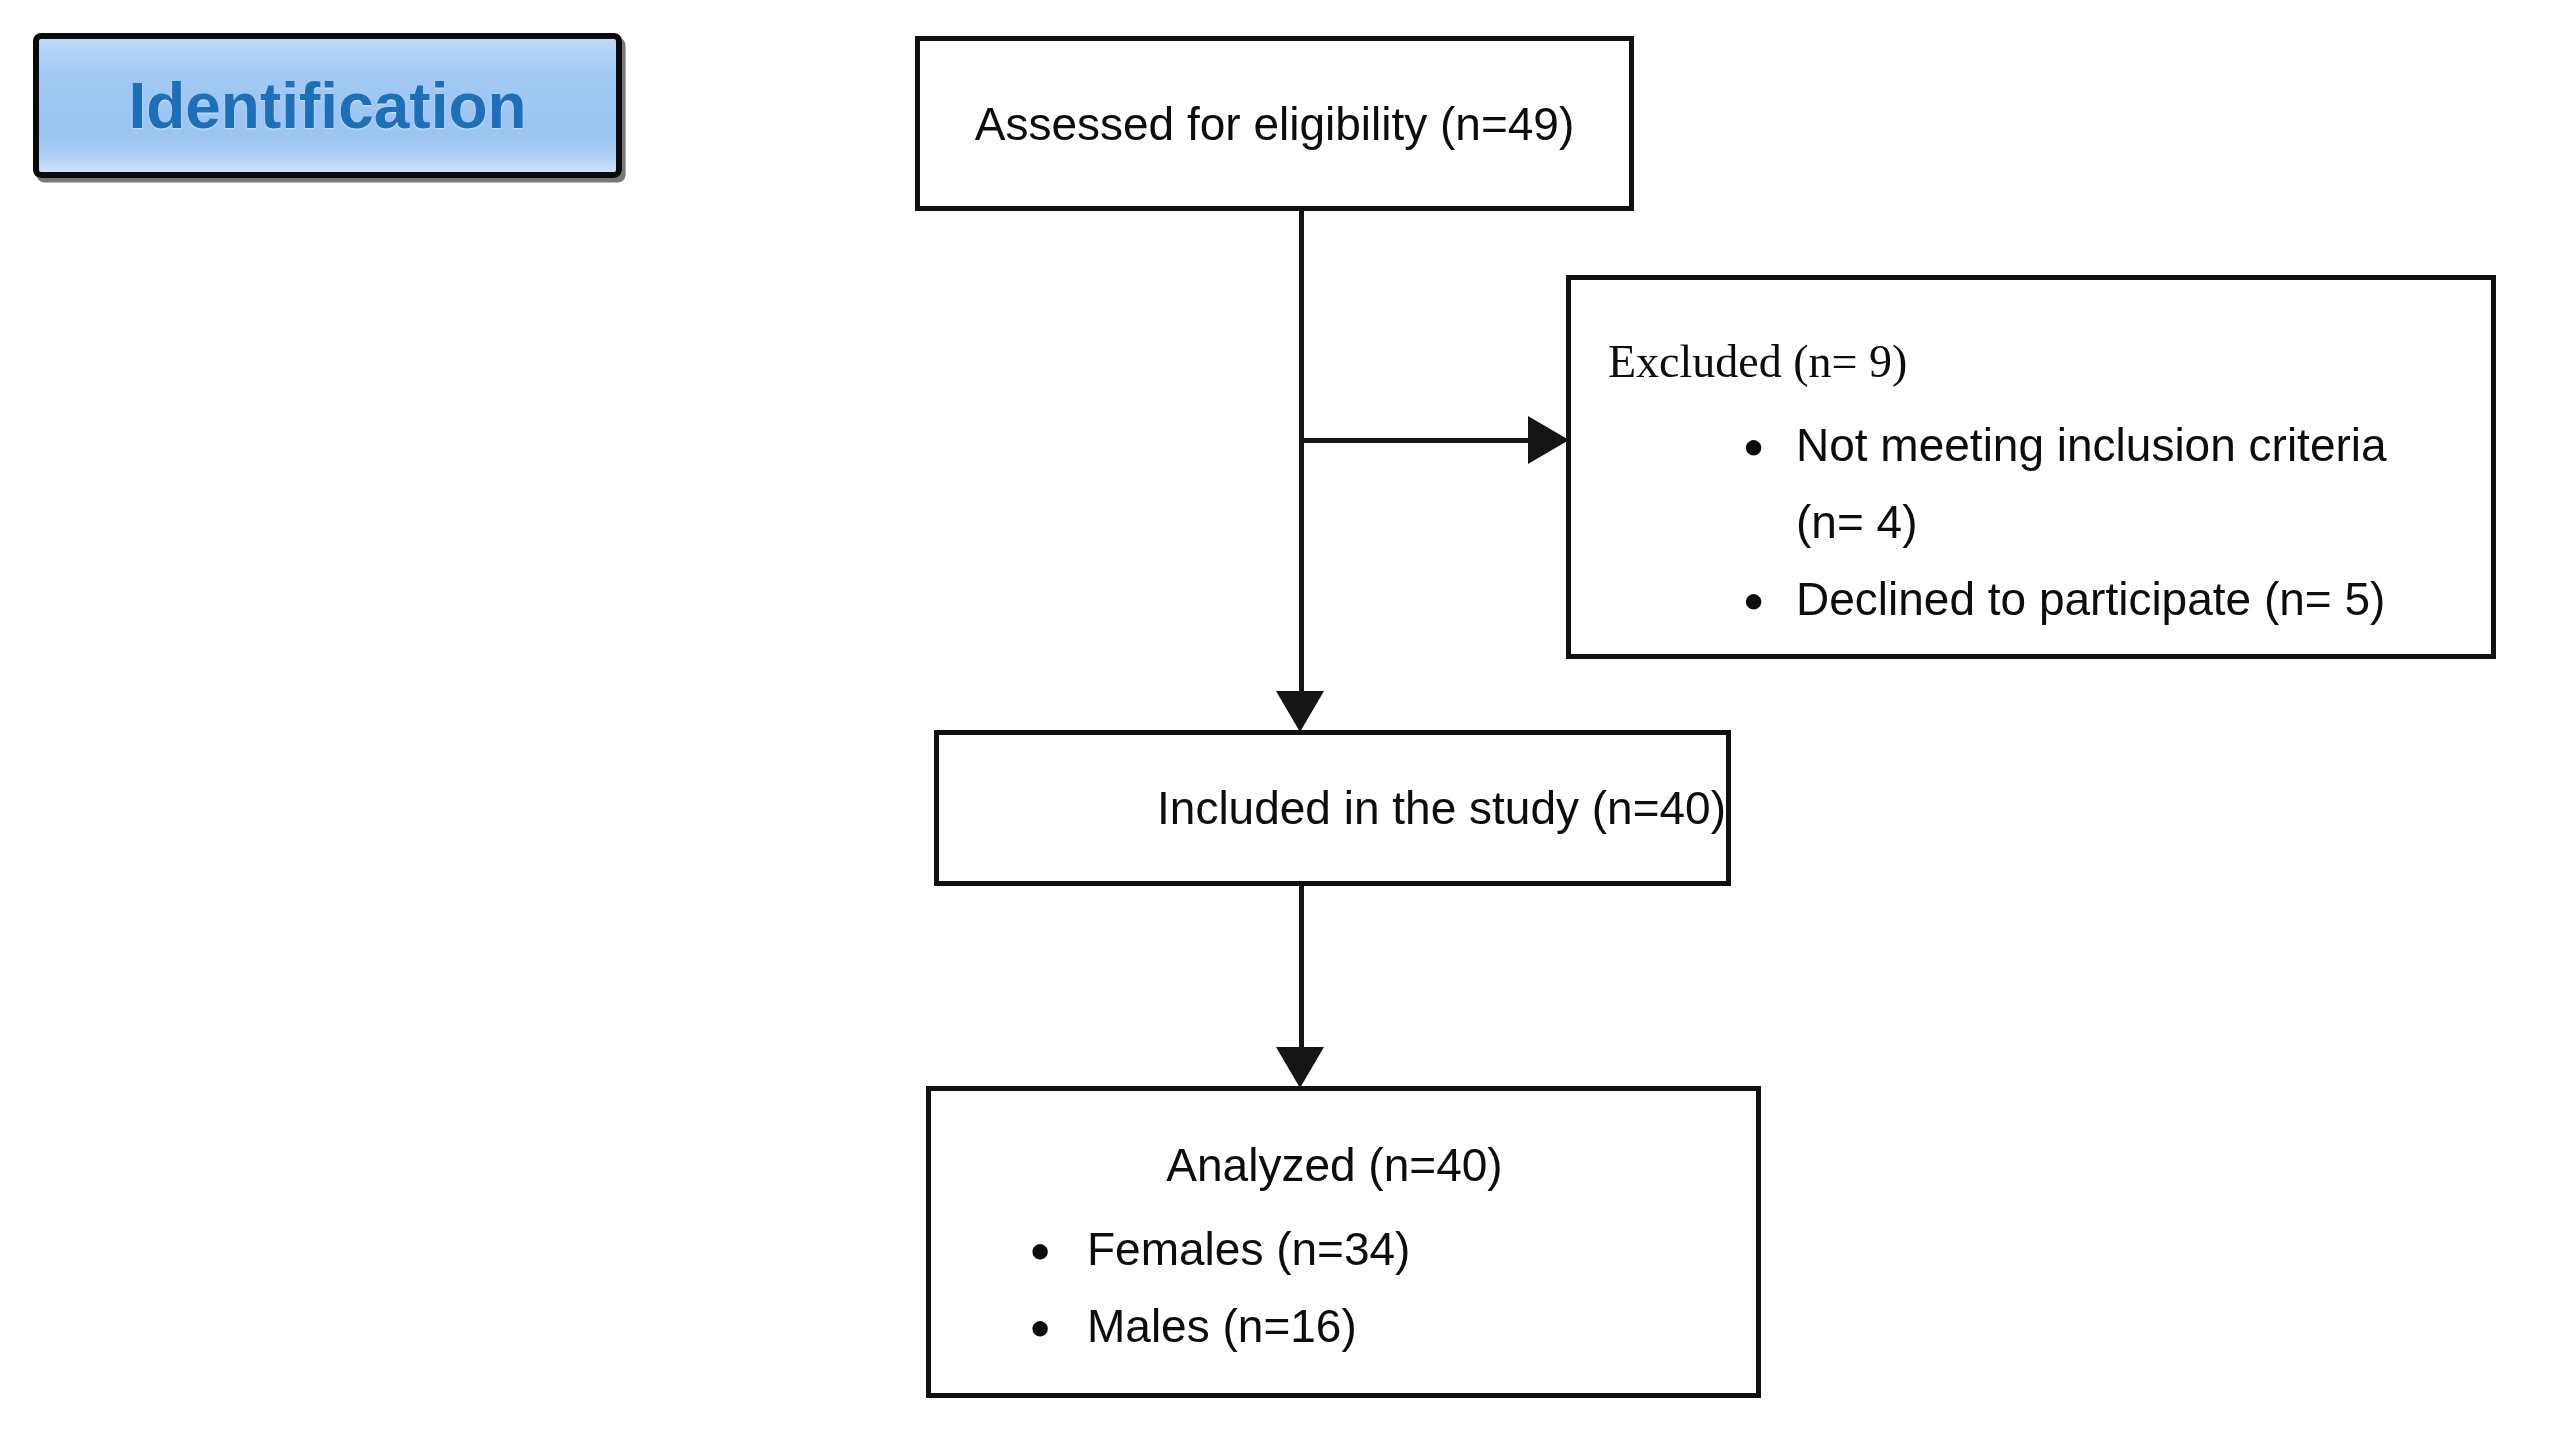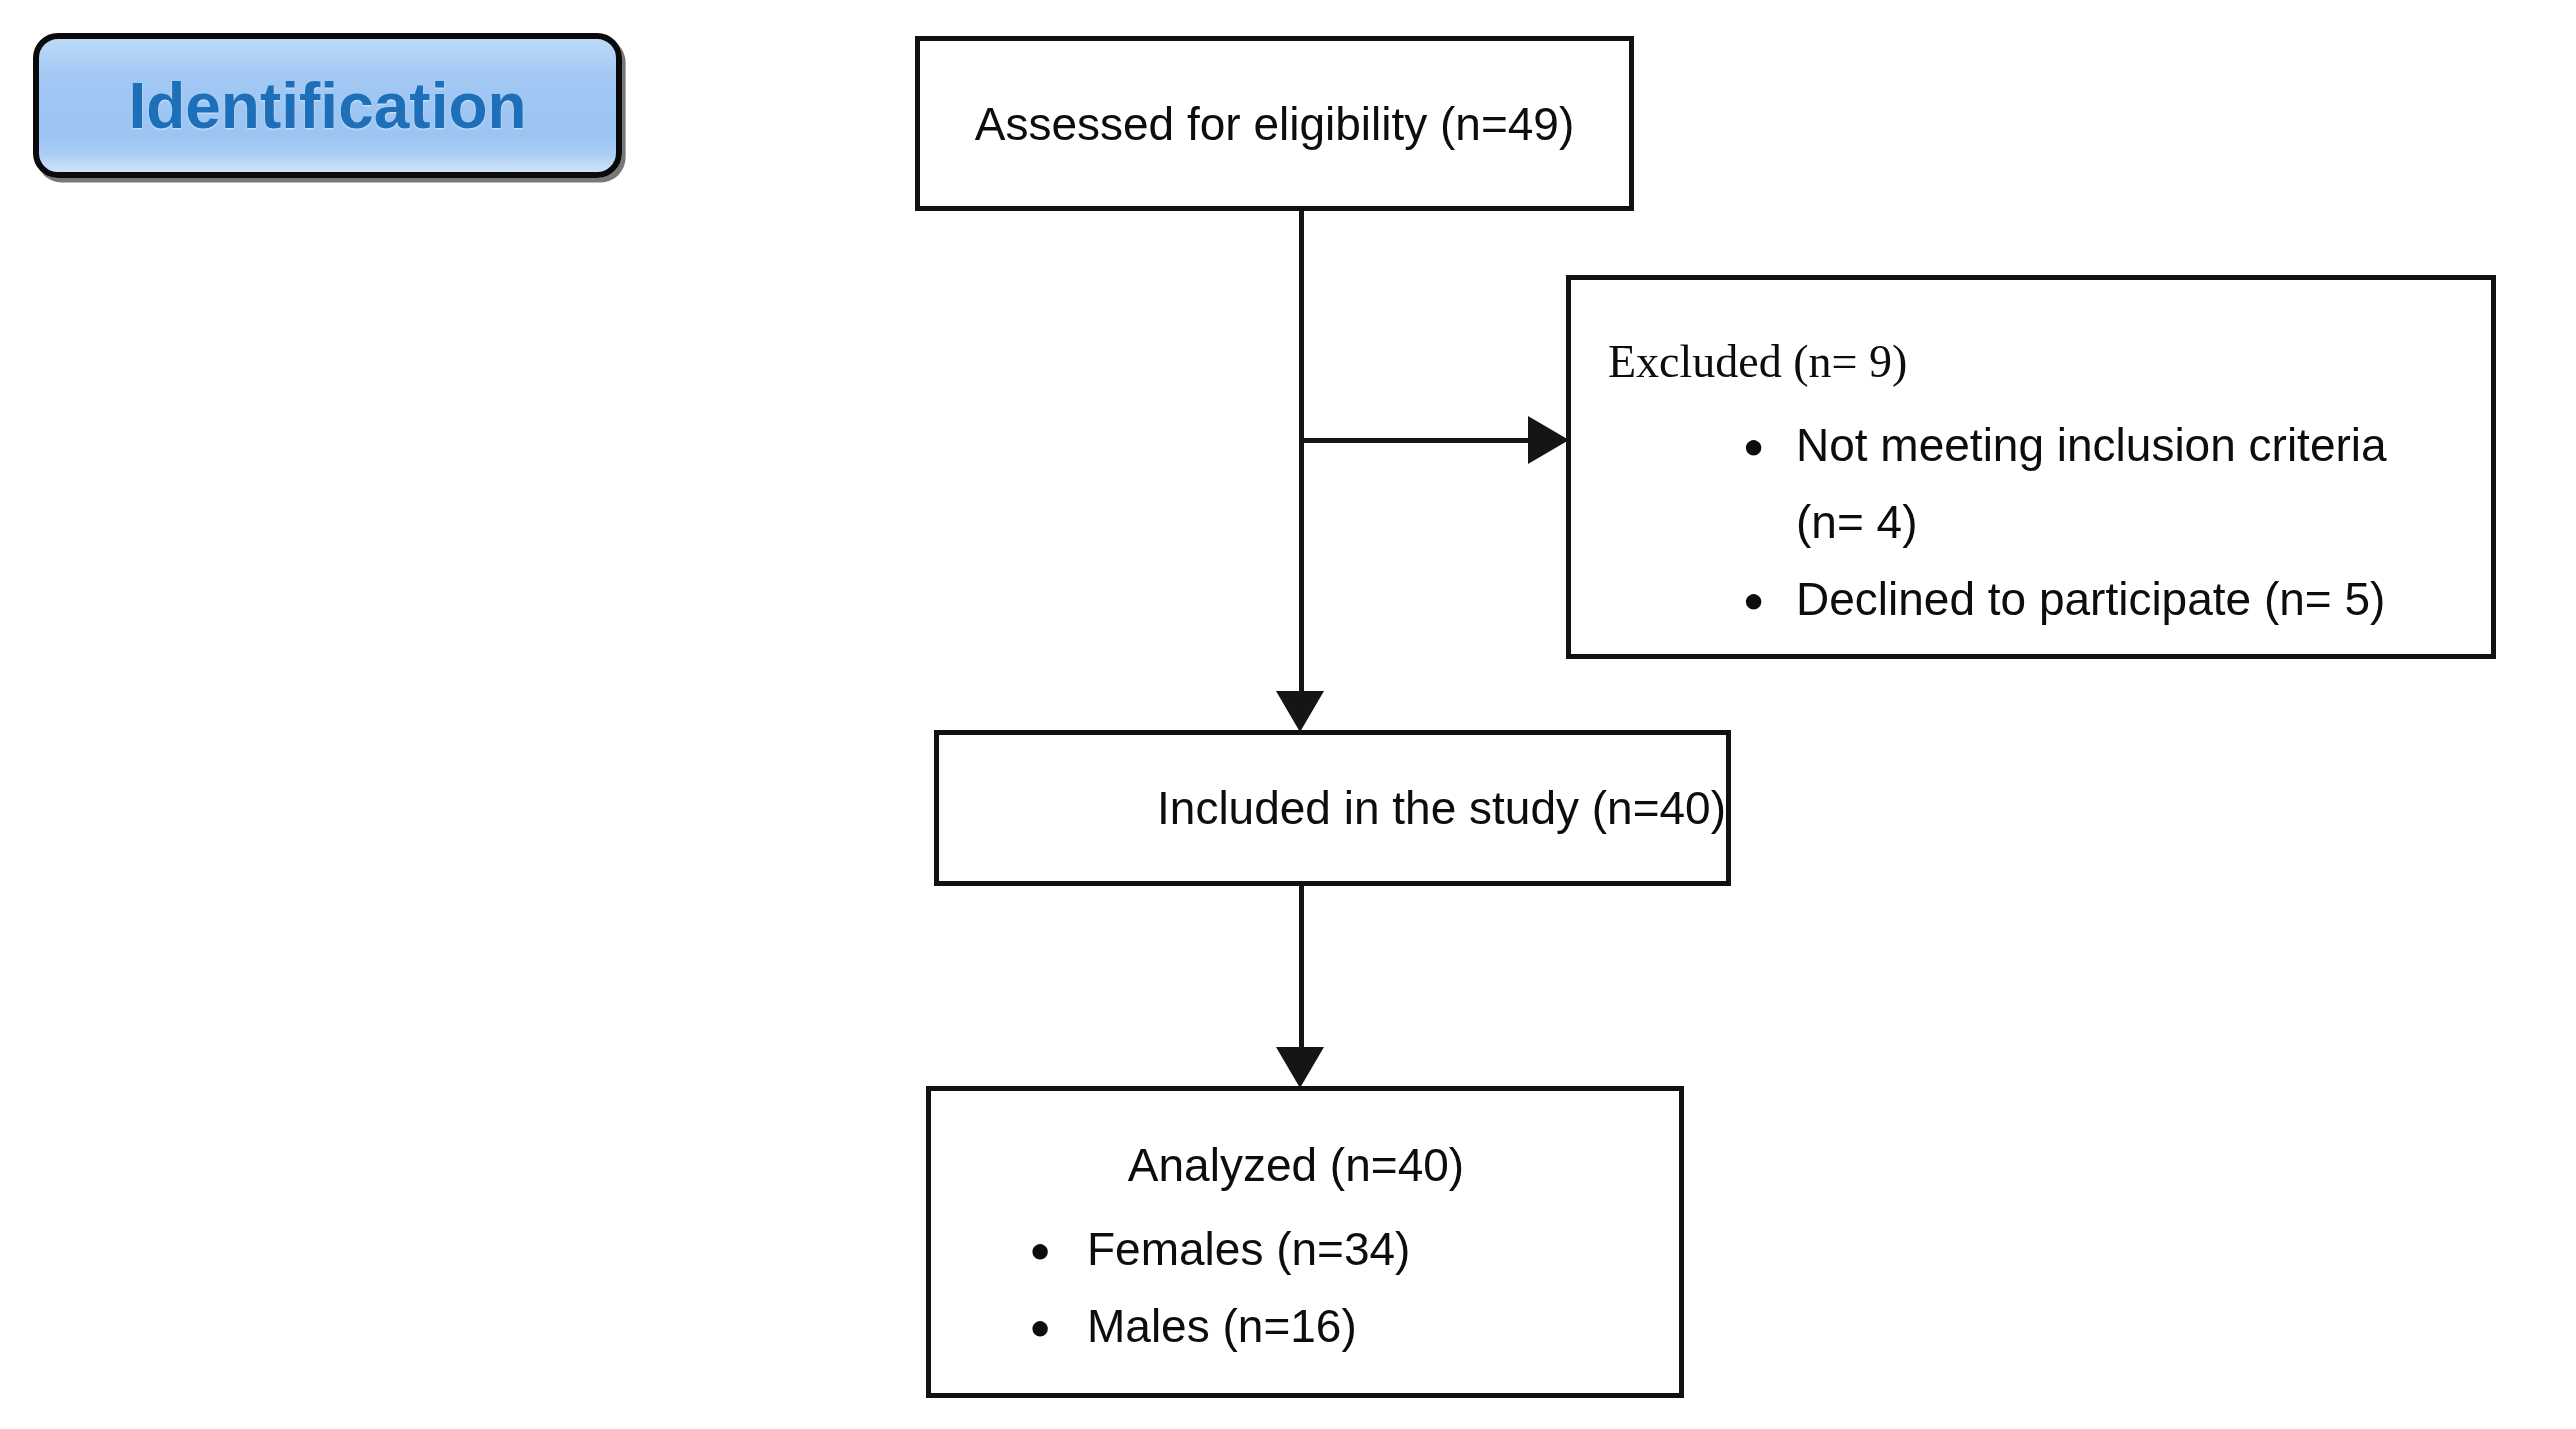--- a/index.html
+++ b/index.html
@@ -16,21 +16,21 @@
     color: #111111;
     overflow: hidden;
   }
 
   
   .stage-label {
     position: absolute;
     left: 33px;
     width: 589px;
     border: 6.2px solid #0a0a0a;
-    border-radius: 25px;
+    border-radius: 8px;
     background: linear-gradient(180deg, #bcd9f8 0%, #a2c9f4 28%, #9cc4f2 72%, #aacdf4 86%, #cfe3fa 100%);
     box-shadow: 3.6px 4.5px 0 rgba(10,10,10,0.55);
     display: flex;
     align-items: center;
     justify-content: center;
     box-sizing: border-box;
     font-weight: bold;
     font-size: 64px;
     color: #1c6fb8;
     text-shadow: 0 0.9px 1.8px rgba(255,255,255,0.6);
@@ -56,21 +56,21 @@
   #box-excluded {
     left: 1566px; top: 275px; width: 930px; height: 384px;
     padding: 43px 18px 0 37px;
   }
   #box-included {
     left: 934px; top: 730px; width: 797px; height: 156px;
     display: flex; align-items: center; justify-content: flex-end;
     text-align: center;
   }
   #box-analyzed {
-    left: 926px; top: 1086px; width: 758px; height: 312px;
+    left: 926px; top: 1086px; width: 835px; height: 312px;
     padding: 36px 18px 0 0;
   }
   #box-analyzed .box-title {
     text-align: center;
     line-height: 77px;
   }
   #box-excluded .box-title {
     line-height: 77px;
     font-family: Liberation Serif, serif;
   }

